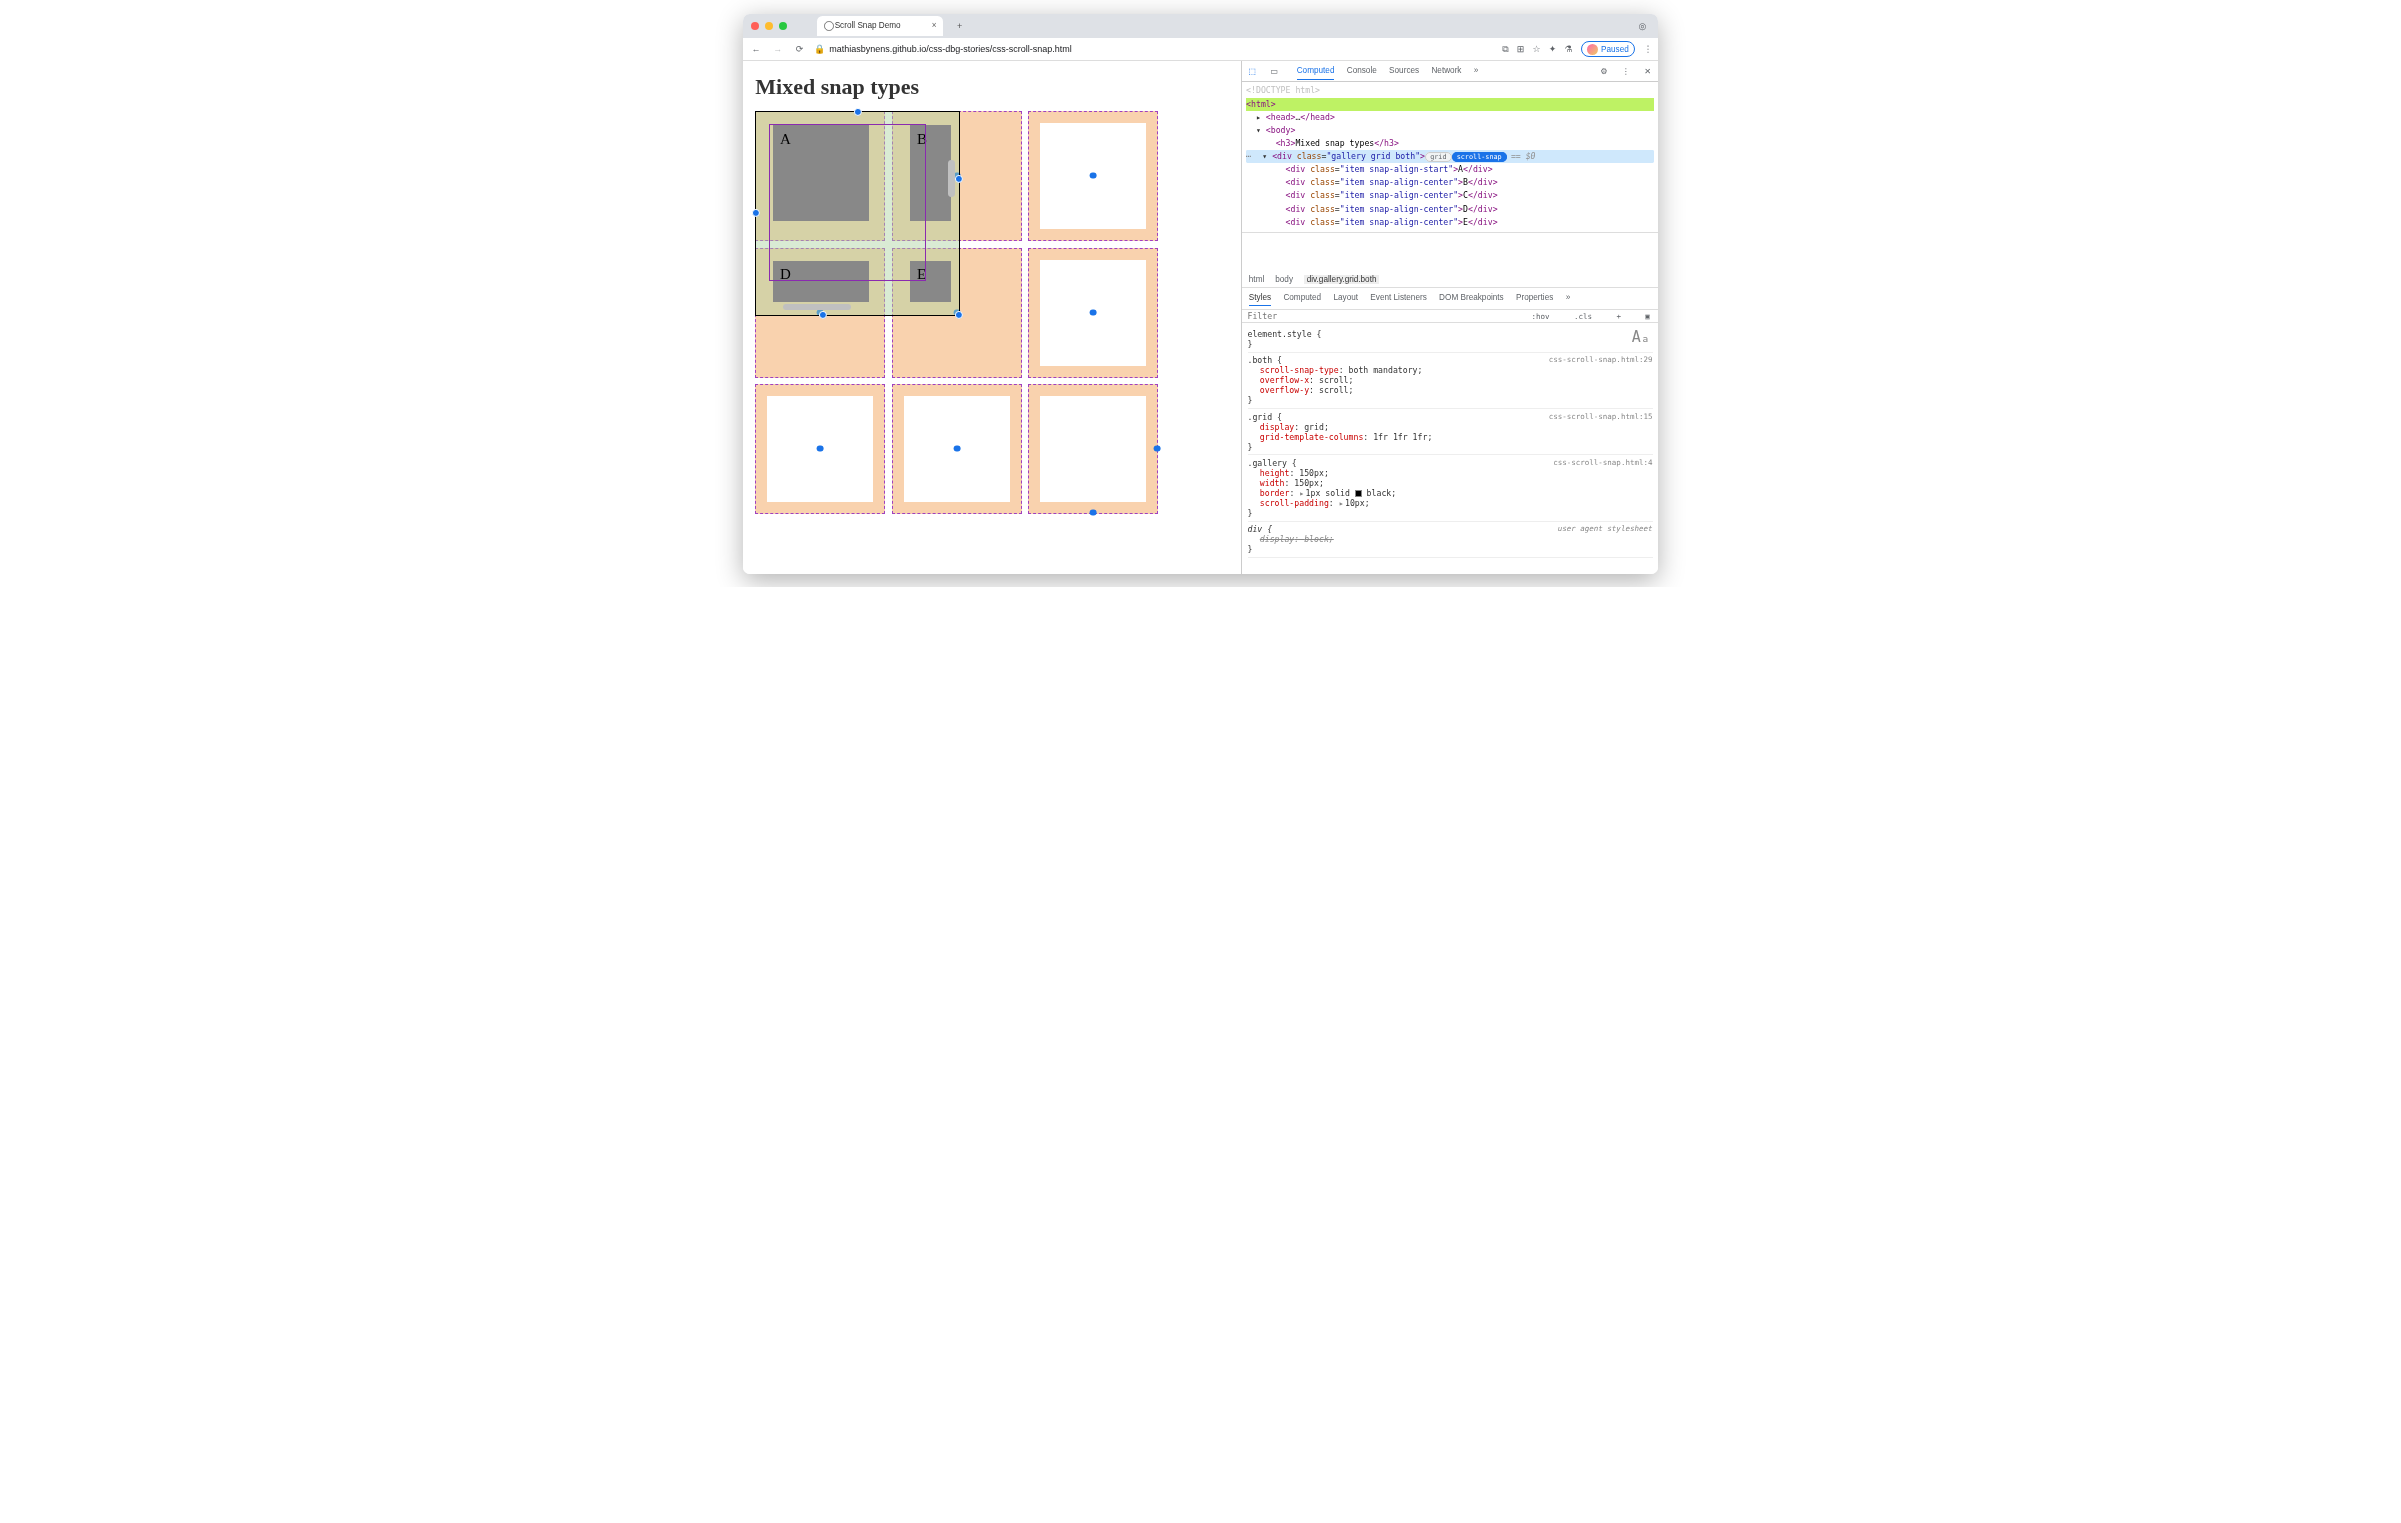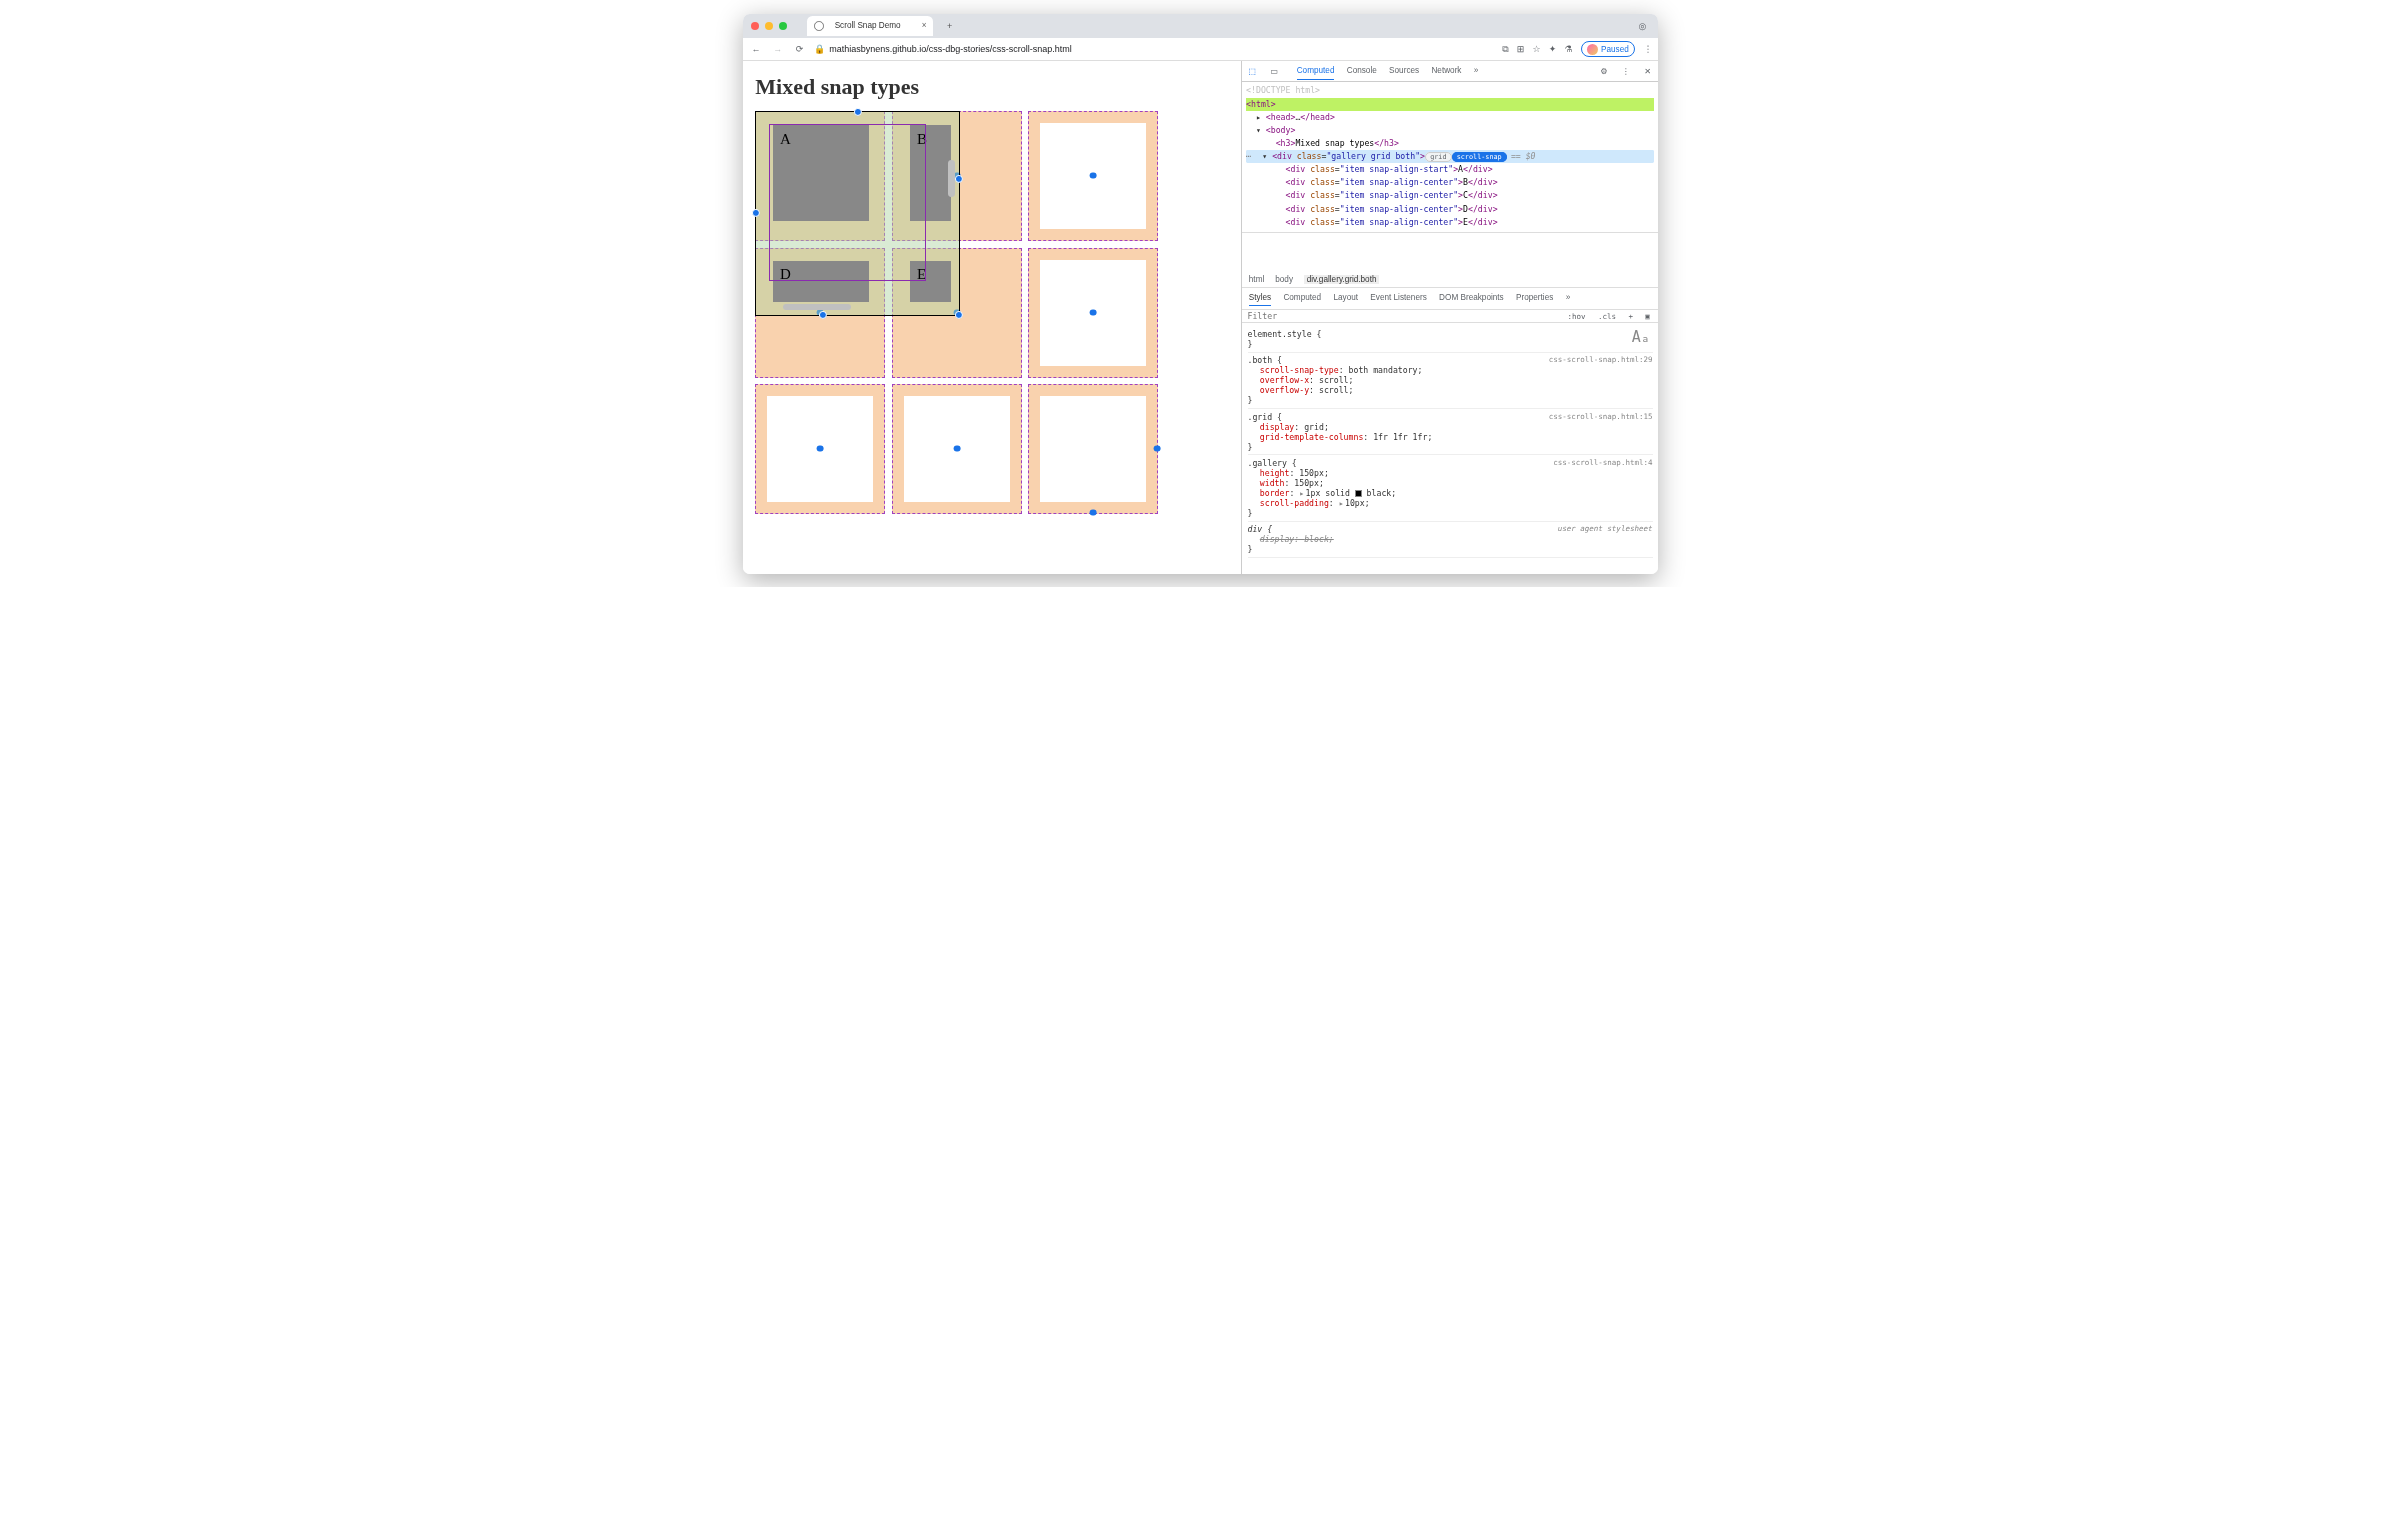--- a/index.html
+++ b/index.html
@@ -2,21 +2,21 @@
 <html style="font-size:11px"><head>
 <meta charset="utf-8">
 <style>
 * { box-sizing: border-box; margin: 0; padding: 0; }
 body { font-family: -apple-system, BlinkMacSystemFont, "Segoe UI", sans-serif; font-size: 9px; color: #333; background: #fff; }
 .browser-window { width: 915px; height: 560px; margin: 13.7px auto; background: #fff; border-radius: 6.8px; box-shadow: 0 6.8px 27px rgba(0,0,0,0.3); overflow: hidden; display: flex; flex-direction: column; }
 .titlebar { height: 24.6px; background: #dee1e6; display: flex; align-items: center; padding: 0 8.2px; gap: 5.5px; }
 .traffic { display: flex; gap: 5.5px; }
 .tdot { width: 8.2px; height: 8.2px; border-radius: 50%; }
 .tred { background: #ff5f57; } .tyellow { background: #febc2e; } .tgreen { background: #28c840; }
-.tab { background: #fff; height: 20.5px; border-radius: 5.5px 5.5px 0 0; padding: 0 6.8px; display: flex; align-items: center; gap: 11px; margin-left: 15px; width: 126px; font-size: 8.2px; }
+.tab { background: #fff; height: 20.5px; border-radius: 5.5px 5.5px 0 0; padding: 0 6.8px; display: flex; align-items: center; gap: 1px; margin-left: 25px; width: 126px; font-size: 8.2px; }
 .tab .globe { width: 9.6px; height: 9.6px; border: 0.7px solid #777; border-radius: 50%; display: inline-block; }
 .tab .x { margin-left: auto; color: #666; }
 .newtab { width: 16.4px; height: 16.4px; display:flex; align-items:center; justify-content:center; color:#555; margin-left:2.7px; }
 .addrrow { height: 23px; background: #fff; border-bottom: 0.7px solid #ddd; display: flex; align-items: center; padding: 0 5.5px; gap: 6.8px; }
 .navbtn { width: 15px; height: 15px; display:flex; align-items:center; justify-content:center; color:#5f6368; }
 .addrbox { flex: 1; display:flex; align-items:center; gap:4.1px; font-size:9px; color:#202124; }
 .lock { color:#5f6368; }
 .right-icons { display:flex; gap:8.2px; align-items:center; color:#5f6368; }
 .paused { border:0.7px solid #1a73e8; border-radius:8.2px; padding:1.4px 5.5px; color:#1a73e8; display:flex; align-items:center; gap:2.7px; font-size:8.2px; }
 .avatar-sm { width:11px; height:11px; border-radius:50%; background:linear-gradient(135deg,#f6a,#ec6); }
@@ -61,21 +61,21 @@
 .eq0 { color:#919191; font-style:italic; margin-left:4.1px; }
 
 .crumbs { border-top:0.7px solid #ddd; border-bottom:0.7px solid #ddd; display:flex; gap:11px; padding:2.7px 6.8px; font-size:8.2px; }
 .crumbs span { color:#5f6368; cursor:pointer;margin-top:40px; }
 .crumbs span.on { background:#eee; color:#333; padding:0 2.7px; }
 
 .stabs { display:flex; gap:12.3px; padding:2.7px 6.8px; border-bottom:0.7px solid #ddd; overflow:hidden; }
 .stab { color:#5f6368; padding:2.7px 0; }
 .stab.active { color:#333; border-bottom:1.4px solid #1a73e8; }
 
-.filterrow { display:flex; align-items:center; border-bottom:0.7px solid #ddd; padding:1.4px 5.5px; gap:7px; font-family:Menlo,monospace; color:#888; }
+.filterrow { display:flex; align-items:center; border-bottom:0.7px solid #ddd; padding:1.4px 5.5px; gap:19px; font-family:Menlo,monospace; color:#888; }
 .filterrow input { flex:1; border:none; outline:none; font-size:8.2px; font-family:inherit; color:#333; }
 .fbtn { padding:0 2.7px; cursor:pointer; font-family:Menlo,monospace; font-size:7.5px; color:#5f6368; }
 
 .styles { flex:1; overflow:auto; font-family:Menlo,Consolas,monospace; font-size:8.2px; padding:2.7px 5.5px; position:relative; }
 .rule { border-bottom:0.7px solid #eee; padding:2.7px 0; position:relative; }
 .rule .src { position:absolute; right:0; top:2.7px; color:#888; font-size:7.5px; }
 .rule .src.uas { font-style:italic; }
 .sel-t { color:#333; }
 .prop { padding-left:12.3px; }
 .pname { color:#c80000; }

